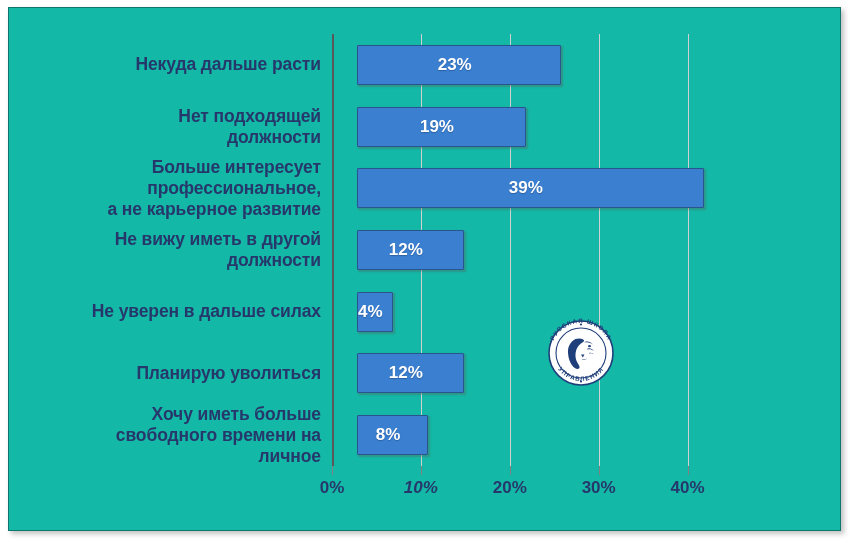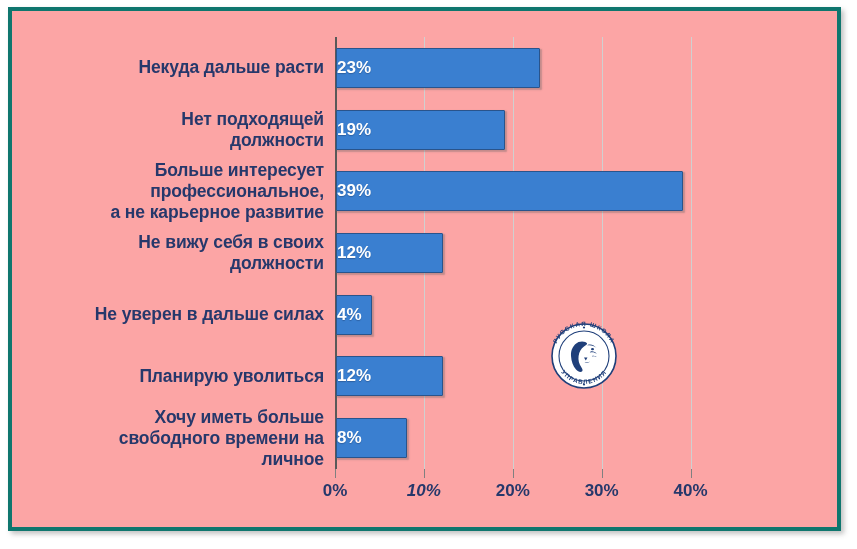--- a/index.html
+++ b/index.html
@@ -13,22 +13,22 @@
     font-family: "Liberation Sans", "DejaVu Sans", sans-serif;
     overflow: hidden;
   }
 
   #chart-card {
     position: absolute;
     left: 8px;
     top: 7px;
     width: 833px;
     height: 524px;
-    background: #fca5a5;
-    border: 4px solid #0f766e;
+    background: #14b8a6;
+    border: 1px solid #0f766e;
     box-shadow: 3px 3px 5px rgba(120,120,120,0.45);
     box-sizing: border-box;
   }
 
   
   #plot-wrap {
     position: absolute;
     left: 0;
     top: 0;
     width: 833px;
@@ -87,22 +87,23 @@
   }
 
   .bar {
     position: absolute;
     background: #3a7fd0;
     border: 1px solid #29548c;
     box-sizing: border-box;
     box-shadow: 1.5px 1.5px 1.5px rgba(90,90,90,0.35);
     display: flex;
     align-items: center;
-    justify-content: flex-start;
+    justify-content: center;
     border-radius: 1px;
+    margin-left: 24px;
   }
   .bar-label {
     color: #ffffff;
     font-weight: bold;
     font-size: 17px;
     padding-right: 9px;
     text-shadow: 0 1px 1px rgba(20,40,80,0.35);
     white-space: nowrap;
   }
 
@@ -154,21 +155,21 @@
         <div class="cat-row" style="top: 61.7143px; height: 61.7143px;">
           <div class="cat-label" style="color: rgb(38, 56, 107);">Нет подходящей
 должности</div>
         </div>
         <div class="cat-row" style="top: 123.429px; height: 61.7143px;">
           <div class="cat-label" style="color: rgb(38, 56, 107); margin-left: 44px;">Больше интересует
 профессиональное,
 а не карьерное развитие</div>
         </div>
         <div class="cat-row" style="top: 185.143px; height: 61.7143px;">
-          <div class="cat-label" style="color: rgb(38, 56, 107);">Не вижу себя в своих
+          <div class="cat-label" style="color: rgb(38, 56, 107);">Не вижу иметь в другой
 должности</div>
         </div>
         <div class="cat-row" style="top: 246.857px; height: 61.7143px;">
           <div class="cat-label" style="color: rgb(38, 56, 107);">Не уверен в дальше силах</div>
         </div>
         <div class="cat-row" style="top: 370.286px; height: 61.7143px;">
           <div class="cat-label" style="color: rgb(38, 56, 107);">Хочу иметь больше
 свободного времени на
 личное</div>
         </div>

